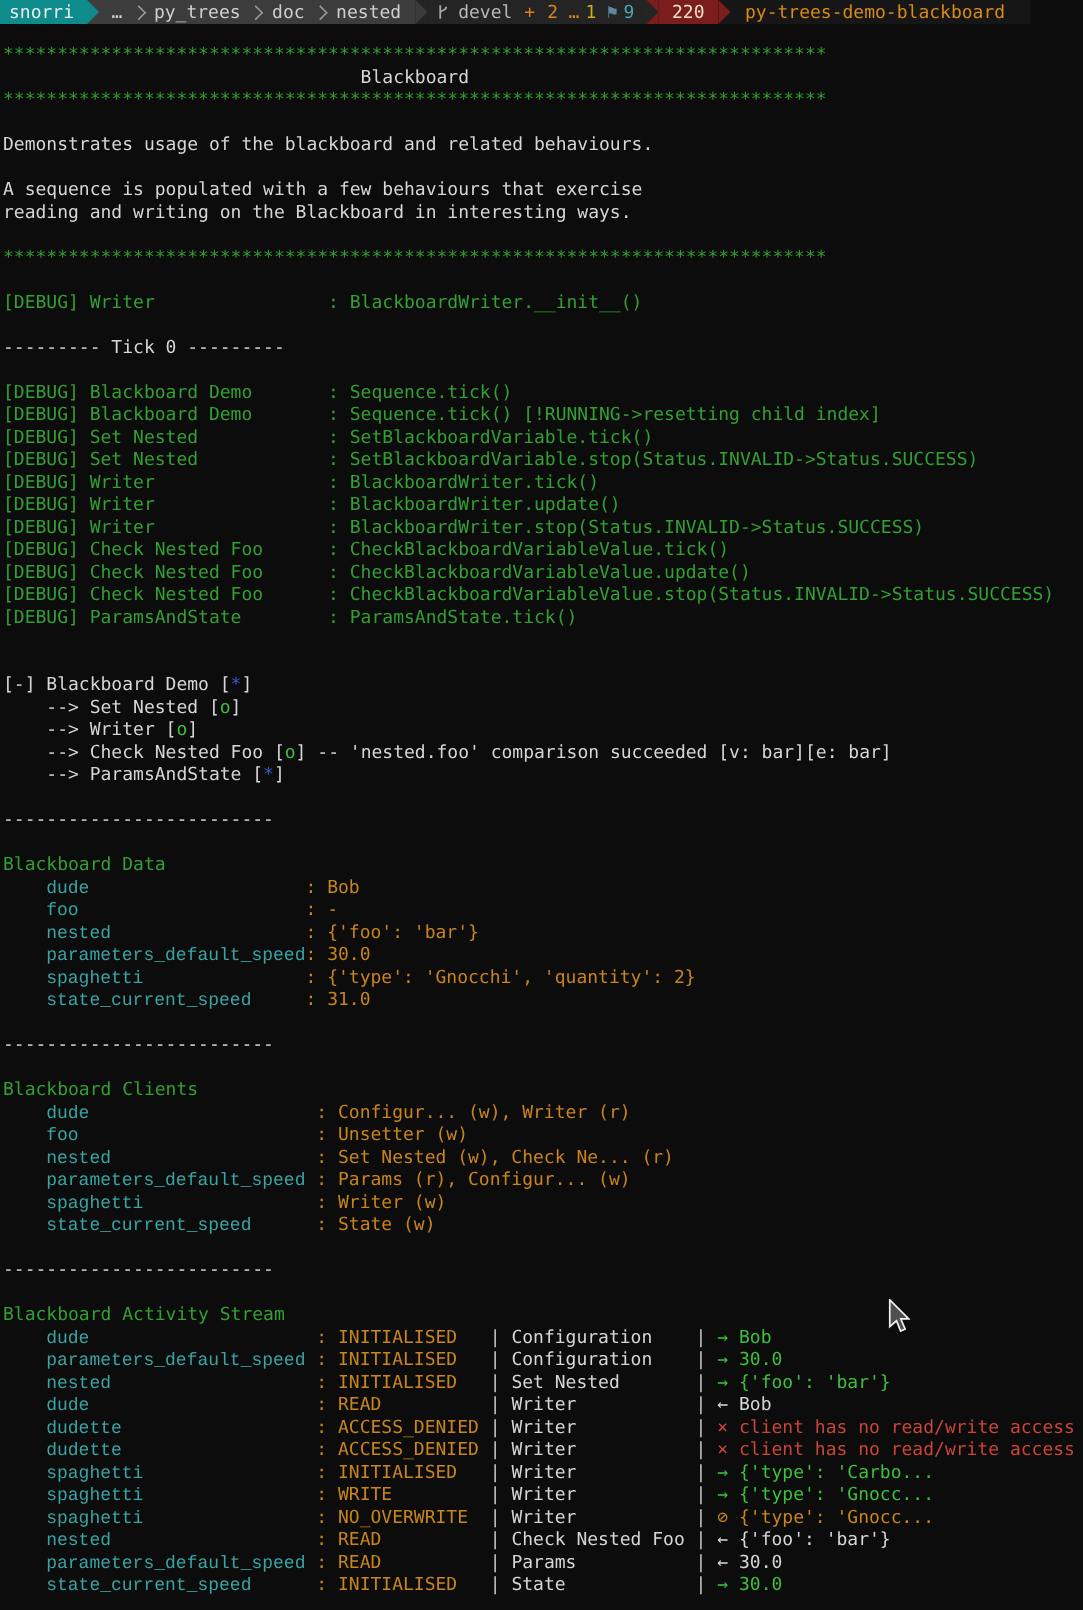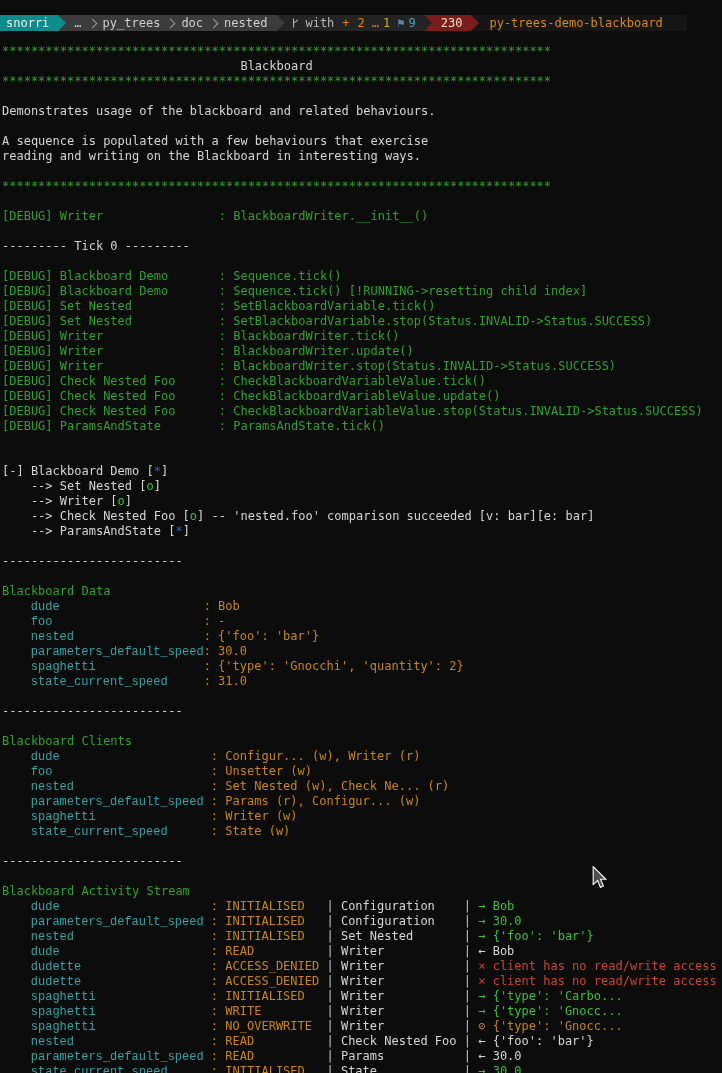--- a/index.html
+++ b/index.html
@@ -4,21 +4,21 @@
 <style>
   html,body{margin:0;padding:0;}
   body{
     width:722px;height:1073px;overflow:hidden;position:relative;
     background:var(--bg,#0c0c0c);
     font-family:"DejaVu Sans Mono", monospace;
   }
   
   .statusbar{
     height:16px;width:687px;display:flex;align-items:flex-start;
-    background:var(--bar_bg,#191919);font-size:12px;line-height:16px;white-space:pre;margin-top:15px;
+    background:var(--bar_bg,#191919);font-size:12px;line-height:16px;white-space:pre;
   }
   .seg{display:flex;align-items:center;}
   .seg-host{background:var(--host_bg,#0e8c8c);color:#ececec;padding:0 9px 0 6px;}
   .seg-path{background:var(--path_bg,#3c3c3c);color:var(--path_fg,#cfcfcf);padding:0 10px 0 8px;}
   .seg-git{background:var(--git_bg,#242424);color:var(--branch_fg,#b8b8b8);padding:0 8px 0 6px;}
   .seg-exit{background:var(--exit_bg,#7b1d1d);color:var(--exit_fg,#efe3c0);padding:0 9px;}
   .seg-cmd{background:var(--bar_bg,#191919);color:var(--cmd_fg,#d98a18);padding:0 10px;}
   .arr{width:0;height:0;border-top:8px solid transparent;border-bottom:8px solid transparent;border-left:8px solid #000;}
   .arr-host{border-left-color:var(--host_bg,#0e8c8c);background:var(--path_bg,#3c3c3c);}
   .arr-path{border-left-color:var(--path_bg,#3c3c3c);background:var(--git_bg,#242424);}
@@ -66,31 +66,31 @@
     <span class="chv"></span>
     <span>doc</span>
     <span class="chv"></span>
     <span>nested</span>
   </div>
   <div class="arr arr-path"></div>
   <div class="seg seg-git">
     <svg class="git-icon" width="9" height="12" viewBox="0 0 9 12">
       <path d="M2.5 1.5 V10.5 M2.5 6.5 C2.5 4.5 6.5 5.5 6.5 2.5" stroke="#a8a8a8" stroke-width="1.2" fill="none"></path>
     </svg>
-    <span>with</span>
+    <span>devel</span>
     <span class="g-changed">+</span>
     <span class="g-changed">2</span>
     <span class="g-untracked-i">…</span>
     <span class="g-untracked-c">1</span>
     <span class="g-stash-i">⚑</span>
     <span class="g-stash-c">9</span>
   </div>
   <div class="arr arr-git"></div>
   <div class="seg seg-exit">
-    <span>230</span>
+    <span>220</span>
   </div>
   <div class="arr arr-exit"></div>
   <div class="seg seg-cmd">
     <span>py-trees-demo-blackboard</span>
   </div>
 </div>
 
 <div class="terminal" id="terminal"><div class="tl"><span class="s-g">****************************************************************************</span></div><div class="tl"><span class="s-w">                                 Blackboard</span></div><div class="tl"><span class="s-g">****************************************************************************</span></div><div class="tl"></div><div class="tl"><span class="s-w">Demonstrates usage of the blackboard and related behaviours.</span></div><div class="tl"></div><div class="tl"><span class="s-w">A sequence is populated with a few behaviours that exercise</span></div><div class="tl"><span class="s-w">reading and writing on the Blackboard in interesting ways.</span></div><div class="tl"></div><div class="tl"><span class="s-g">****************************************************************************</span></div><div class="tl"></div><div class="tl"><span class="s-g">[DEBUG] Writer                : BlackboardWriter.__init__()</span></div><div class="tl"></div><div class="tl"><span class="s-w">--------- Tick 0 ---------</span></div><div class="tl"></div><div class="tl"><span class="s-g">[DEBUG] Blackboard Demo       : Sequence.tick()</span></div><div class="tl"><span class="s-g">[DEBUG] Blackboard Demo       : Sequence.tick() [!RUNNING-&gt;resetting child index]</span></div><div class="tl"><span class="s-g">[DEBUG] Set Nested            : SetBlackboardVariable.tick()</span></div><div class="tl"><span class="s-g">[DEBUG] Set Nested            : SetBlackboardVariable.stop(Status.INVALID-&gt;Status.SUCCESS)</span></div><div class="tl"><span class="s-g">[DEBUG] Writer                : BlackboardWriter.tick()</span></div><div class="tl"><span class="s-g">[DEBUG] Writer                : BlackboardWriter.update()</span></div><div class="tl"><span class="s-g">[DEBUG] Writer                : BlackboardWriter.stop(Status.INVALID-&gt;Status.SUCCESS)</span></div><div class="tl"><span class="s-g">[DEBUG] Check Nested Foo      : CheckBlackboardVariableValue.tick()</span></div><div class="tl"><span class="s-g">[DEBUG] Check Nested Foo      : CheckBlackboardVariableValue.update()</span></div><div class="tl"><span class="s-g">[DEBUG] Check Nested Foo      : CheckBlackboardVariableValue.stop(Status.INVALID-&gt;Status.SUCCESS)</span></div><div class="tl"><span class="s-g">[DEBUG] ParamsAndState        : ParamsAndState.tick()</span></div><div class="tl"></div><div class="tl"></div><div class="tl"><span class="s-w">[-] Blackboard Demo [</span><span class="s-b">*</span><span class="s-w">]</span></div><div class="tl"><span class="s-w">    --&gt; Set Nested [</span><span class="s-gb">o</span><span class="s-w">]</span></div><div class="tl"><span class="s-w">    --&gt; Writer [</span><span class="s-gb">o</span><span class="s-w">]</span></div><div class="tl"><span class="s-w">    --&gt; Check Nested Foo [</span><span class="s-gb">o</span><span class="s-w">] -- 'nested.foo' comparison succeeded [v: bar][e: bar]</span></div><div class="tl"><span class="s-w">    --&gt; ParamsAndState [</span><span class="s-b">*</span><span class="s-w">]</span></div><div class="tl"></div><div class="tl"><span class="s-w">-------------------------</span></div><div class="tl"></div><div class="tl"><span class="s-g">Blackboard Data</span></div><div class="tl"><span class="s-c">    dude                    </span><span class="s-o">: Bob</span></div><div class="tl"><span class="s-c">    foo                     </span><span class="s-o">: -</span></div><div class="tl"><span class="s-c">    nested                  </span><span class="s-o">: {'foo': 'bar'}</span></div><div class="tl"><span class="s-c">    parameters_default_speed</span><span class="s-o">: 30.0</span></div><div class="tl"><span class="s-c">    spaghetti               </span><span class="s-o">: {'type': 'Gnocchi', 'quantity': 2}</span></div><div class="tl"><span class="s-c">    state_current_speed     </span><span class="s-o">: 31.0</span></div><div class="tl"></div><div class="tl"><span class="s-w">-------------------------</span></div><div class="tl"></div><div class="tl"><span class="s-g">Blackboard Clients</span></div><div class="tl"><span class="s-c">    dude                    </span><span class="s-o"> : Configur... (w), Writer (r)</span></div><div class="tl"><span class="s-c">    foo                     </span><span class="s-o"> : Unsetter (w)</span></div><div class="tl"><span class="s-c">    nested                  </span><span class="s-o"> : Set Nested (w), Check Ne... (r)</span></div><div class="tl"><span class="s-c">    parameters_default_speed</span><span class="s-o"> : Params (r), Configur... (w)</span></div><div class="tl"><span class="s-c">    spaghetti               </span><span class="s-o"> : Writer (w)</span></div><div class="tl"><span class="s-c">    state_current_speed     </span><span class="s-o"> : State (w)</span></div><div class="tl"></div><div class="tl"><span class="s-w">-------------------------</span></div><div class="tl"></div><div class="tl"><span class="s-g">Blackboard Activity Stream</span></div><div class="tl"><span class="s-c">    dude                    </span><span class="s-o"> : INITIALISED  </span><span class="s-d"> | </span><span class="s-w">Configuration   </span><span class="s-d"> | </span><span class="s-gb">→ Bob</span></div><div class="tl"><span class="s-c">    parameters_default_speed</span><span class="s-o"> : INITIALISED  </span><span class="s-d"> | </span><span class="s-w">Configuration   </span><span class="s-d"> | </span><span class="s-gb">→ 30.0</span></div><div class="tl"><span class="s-c">    nested                  </span><span class="s-o"> : INITIALISED  </span><span class="s-d"> | </span><span class="s-w">Set Nested      </span><span class="s-d"> | </span><span class="s-gb">→ {'foo': 'bar'}</span></div><div class="tl"><span class="s-c">    dude                    </span><span class="s-o"> : READ         </span><span class="s-d"> | </span><span class="s-w">Writer          </span><span class="s-d"> | </span><span class="s-w">← Bob</span></div><div class="tl"><span class="s-c">    dudette                 </span><span class="s-o"> : ACCESS_DENIED</span><span class="s-d"> | </span><span class="s-w">Writer          </span><span class="s-d"> | </span><span class="s-r">× client has no read/write access</span></div><div class="tl"><span class="s-c">    dudette                 </span><span class="s-o"> : ACCESS_DENIED</span><span class="s-d"> | </span><span class="s-w">Writer          </span><span class="s-d"> | </span><span class="s-r">× client has no read/write access</span></div><div class="tl"><span class="s-c">    spaghetti               </span><span class="s-o"> : INITIALISED  </span><span class="s-d"> | </span><span class="s-w">Writer          </span><span class="s-d"> | </span><span class="s-gb">→ {'type': 'Carbo...</span></div><div class="tl"><span class="s-c">    spaghetti               </span><span class="s-o"> : WRITE        </span><span class="s-d"> | </span><span class="s-w">Writer          </span><span class="s-d"> | </span><span class="s-gb">→ {'type': 'Gnocc...</span></div><div class="tl"><span class="s-c">    spaghetti               </span><span class="s-o"> : NO_OVERWRITE </span><span class="s-d"> | </span><span class="s-w">Writer          </span><span class="s-d"> | </span><span class="s-o">⊘ {'type': 'Gnocc...</span></div><div class="tl"><span class="s-c">    nested                  </span><span class="s-o"> : READ         </span><span class="s-d"> | </span><span class="s-w">Check Nested Foo</span><span class="s-d"> | </span><span class="s-w">← {'foo': 'bar'}</span></div><div class="tl"><span class="s-c">    parameters_default_speed</span><span class="s-o"> : READ         </span><span class="s-d"> | </span><span class="s-w">Params          </span><span class="s-d"> | </span><span class="s-w">← 30.0</span></div><div class="tl"><span class="s-c">    state_current_speed     </span><span class="s-o"> : INITIALISED  </span><span class="s-d"> | </span><span class="s-w">State           </span><span class="s-d"> | </span><span class="s-gb">→ 30.0</span></div></div>
 
 <svg class="cursor" width="15" height="23" viewBox="0 0 13 20">

